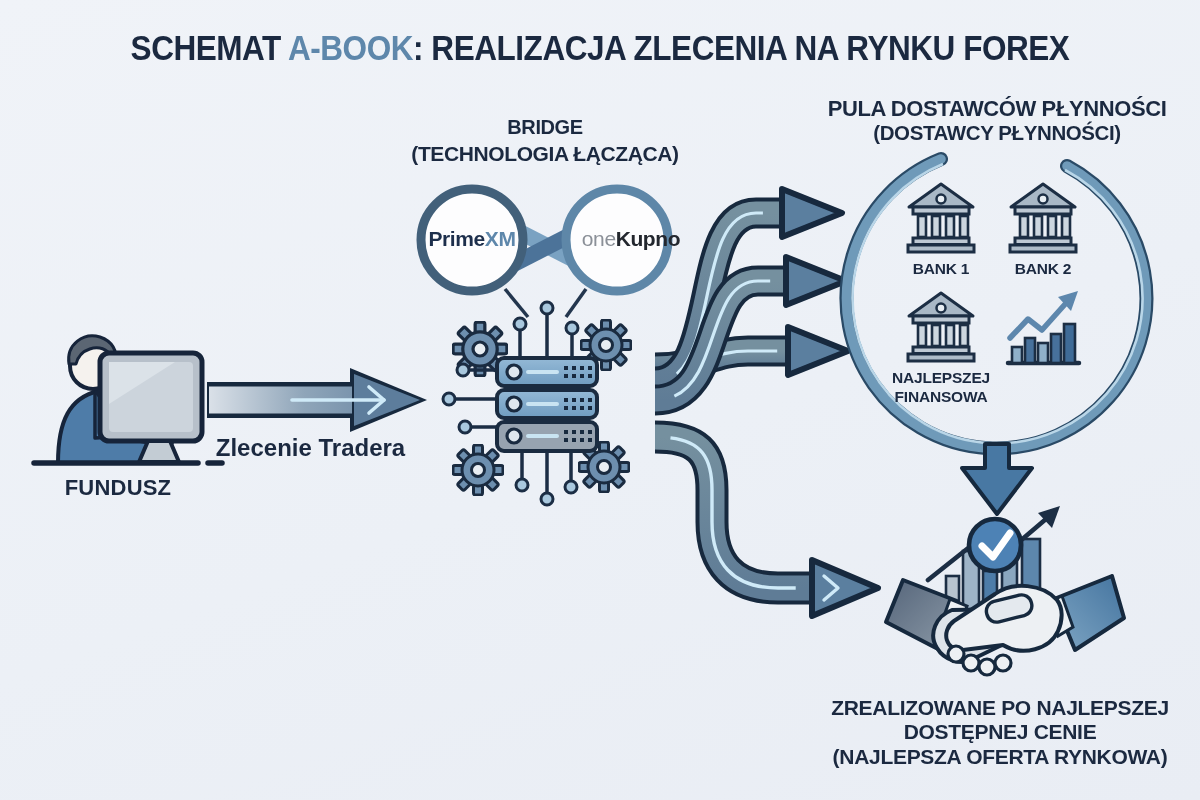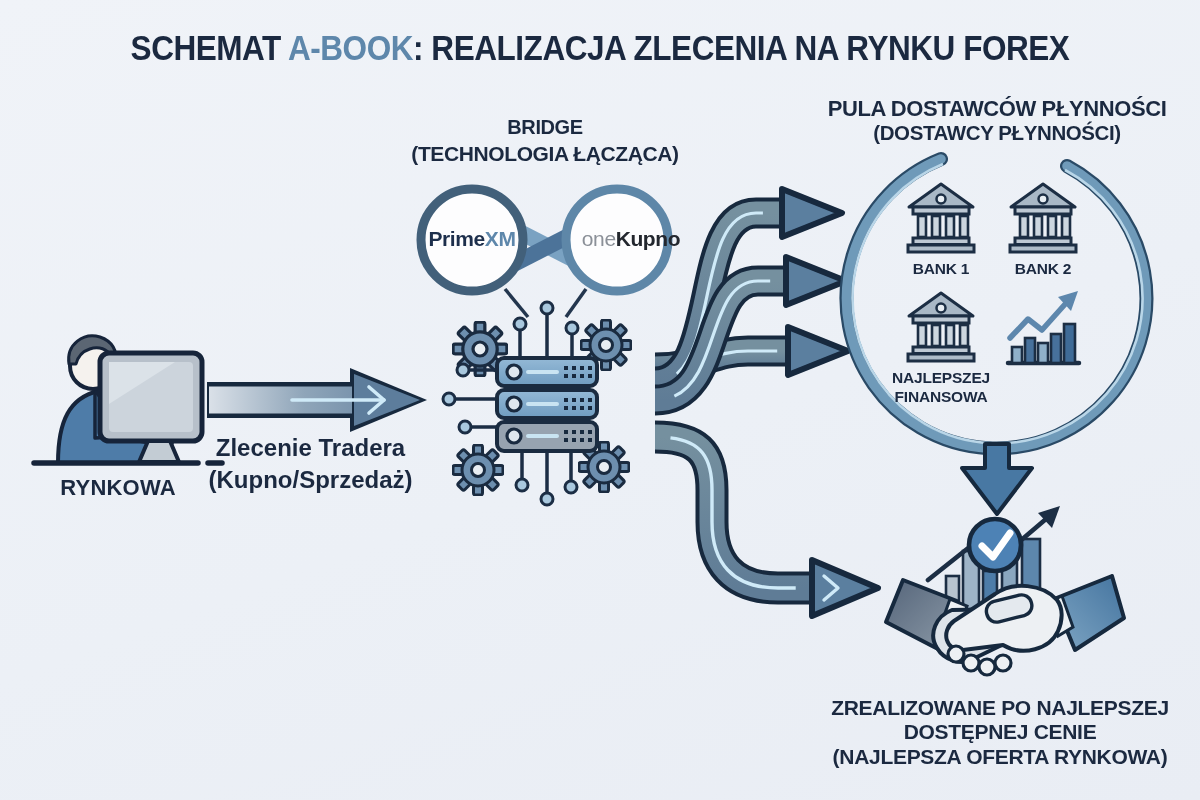--- a/index.html
+++ b/index.html
@@ -283,25 +283,24 @@
   <div class="label bridge-title">BRIDGE</div>
   <div class="label bridge-sub">(TECHNOLOGIA ŁĄCZĄCA)</div>
 
   <div class="logo-text logo-primexm">
     <span class="p1">Prime</span><span class="p2">XM</span>
   </div>
   <div class="logo-text logo-onezero">
     <span class="p1">one</span><span class="p2">Kupno</span>
   </div>
 
-  <div class="label trader-label">RYNKOWA</div>
+  <div class="label trader-label">FUNDUSZ</div>
 
   <div class="label order-label">
     <div>Zlecenie Tradera</div>
-    <div>(Kupno/Sprzedaż)</div>
   </div>
 
   <div class="label pool-title">PULA DOSTAWCÓW PŁYNNOŚCI</div>
   <div class="label pool-sub">(DOSTAWCY PŁYNNOŚCI)</div>
 
   <div class="label member-label m-bank1">BANK 1</div>
   <div class="label member-label m-bank2">BANK 2</div>
   <div class="label member-label m-inst">NAJLEPSZEJ FINANSOWA</div>
 
   <div class="label result-label">

